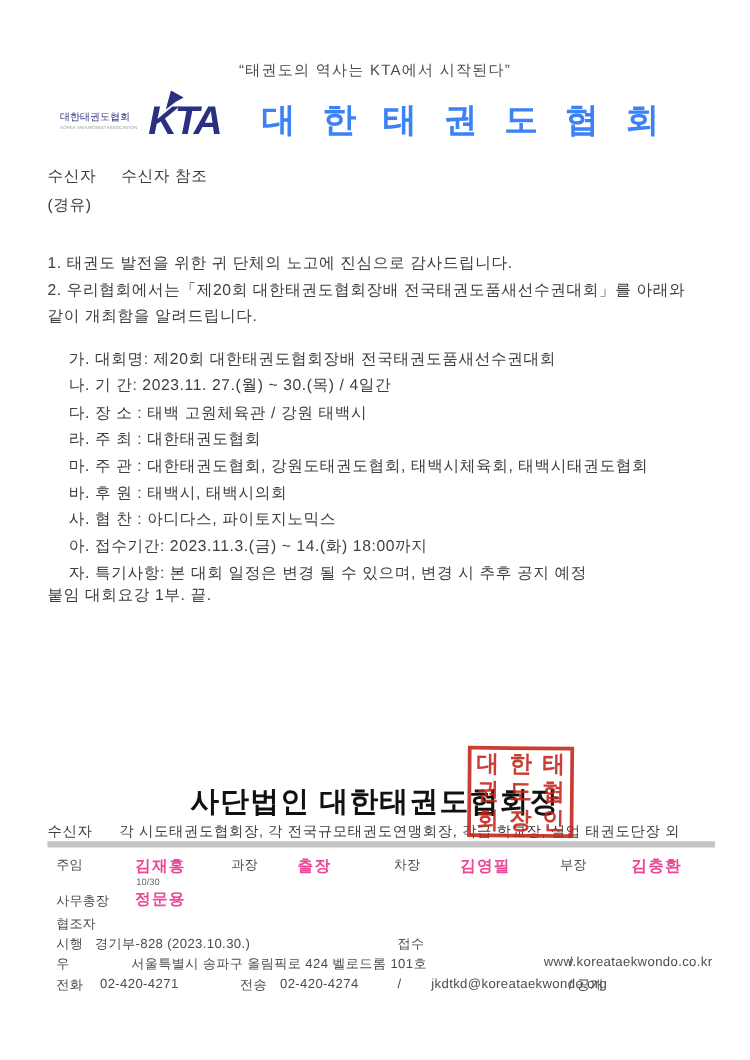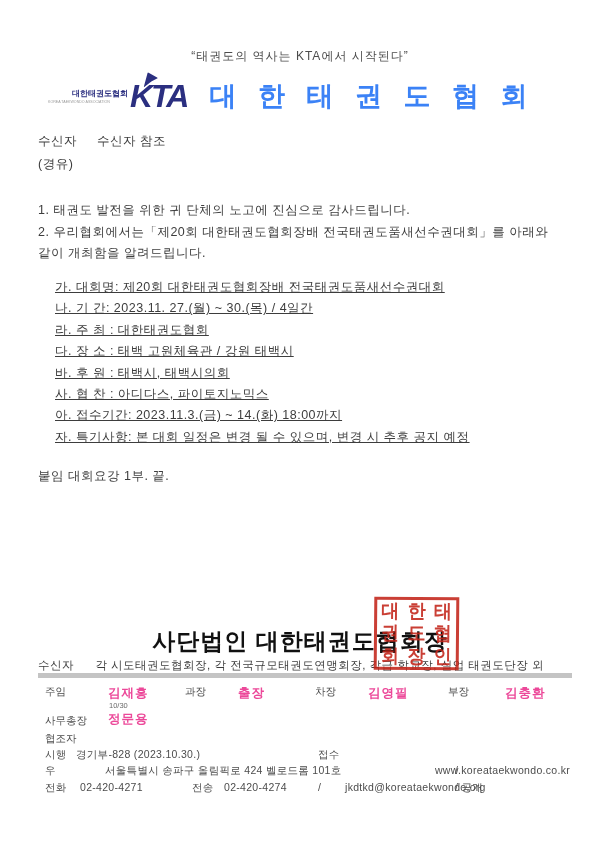--- a/index.html
+++ b/index.html
@@ -6,42 +6,42 @@
   html,body { width:600px; height:848px; background:#fff; }
   body { font-family:"Liberation Sans","DejaVu Sans",sans-serif; color:#3d3d3d; position:relative; overflow:hidden; }
   .page { position:absolute; inset:0; background:#fff; }
 
   .slogan { position:absolute; top:48px; left:0; width:100%; text-align:center;
             font-size:12px; color:#4c4c4c; letter-spacing:1px; }
 
   .header-row { position:absolute; top:72px; left:48px; width:520px; height:48px; display:flex; align-items:center; }
   .logo { display:flex; align-items:center; width:128px; position:relative; }
   .logo-text { display:flex; flex-direction:column; align-items:flex-start; }
-  .logo-kr { font-size:8px; font-weight:bold; color:#2b2f80; letter-spacing:0; white-space:nowrap;margin-left:24px; }
+  .logo-kr { font-size:8px; font-weight:normal; color:#2b2f80; letter-spacing:0; white-space:nowrap; }
   .logo-en { font-size:4px; color:#9a9a9a; white-space:nowrap; transform:scale(.9); transform-origin:left; }
   .logo-kta { font-size:32px; font-weight:900; font-style:italic; color:#2b2f80;
               letter-spacing:-2px; line-height:1; margin-left:2px; position:relative; }
   .kta-kick { position:absolute; top:-8px; left:12px; width:16px; height:14px; background:#2b2f80;
               clip-path:polygon(0 100%, 45% 0, 100% 55%, 55% 70%); transform:rotate(-12deg); }
   .org-title { flex:1; text-align:center; font-size:27px; font-weight:900; color:#3b82f6;
                letter-spacing:7px; white-space:nowrap; }
 
   .line { position:absolute; left:38px; right:30px; font-size:12.5px; letter-spacing:.5px; white-space:nowrap; }
   .recipient { top:133px; }
   .via { top:156px; }
   .subject { top:177px; padding-bottom:5px; border-bottom:1.2px solid #4a4a4a; }
   .subject .gap { display:inline-block; width:14px; }
 
   .bodytext { position:absolute; top:200px; left:38px; right:20px; font-size:12.5px;
               line-height:21.5px; letter-spacing:.5px; }
   .bodytext div { white-space:nowrap; }
 
   .details { position:absolute; top:277px; left:55px; right:10px; font-size:12.5px;
              line-height:21.4px; letter-spacing:.5px; }
-  .details div { white-space:nowrap;text-decoration:underline; }
+  .details div { white-space:nowrap; }
 
   .attachment { top:468px; }
 
   .sig-title { position:absolute; top:626px; left:0; width:100%; text-align:center;
                font-size:23px; font-weight:900; color:#111; letter-spacing:1px; }
 
   .stamp { position:absolute; top:597px; left:374px; width:85px; height:73px;
            border:3px solid #c3251a; display:grid; grid-template-columns:repeat(3,1fr);
            grid-template-rows:repeat(3,1fr); opacity:.88; transform:rotate(.5deg);
            background:rgba(255,255,255,0); z-index:3; }
@@ -92,22 +92,23 @@
 
   <div class="bodytext">
     <div>1. 태권도 발전을 위한 귀 단체의 노고에 진심으로 감사드립니다.</div>
     <div>2. 우리협회에서는「제20회 대한태권도협회장배 전국태권도품새선수권대회」를 아래와</div>
     <div>같이 개최함을 알려드립니다.</div>
   </div>
 
   <div class="details">
     <div>가. 대회명: 제20회 대한태권도협회장배 전국태권도품새선수권대회</div>
     <div>나. 기   간: 2023.11. 27.(월) ~ 30.(목) / 4일간</div>
+    <div>다. 장   소 : 태백 고원체육관 / 강원 태백시</div>
     <div>라. 주   최 : 대한태권도협회</div>
-    <div>다. 장   소 : 태백 고원체육관 / 강원 태백시</div>
+    <div>마. 주   관 : 대한태권도협회, 강원도태권도협회, 태백시체육회, 태백시태권도협회</div>
     <div>바. 후   원 : 태백시, 태백시의회</div>
     <div>사. 협   찬 : 아디다스, 파이토지노믹스</div>
     <div>아. 접수기간: 2023.11.3.(금) ~ 14.(화) 18:00까지</div>
     <div>자. 특기사항: 본 대회 일정은 변경 될 수 있으며, 변경 시 추후 공지 예정</div>
   </div>
 
   <div class="line attachment">붙임   대회요강 1부.   끝.</div>
 
   <div class="sig-title">사단법인 대한태권도협회장</div>
 

